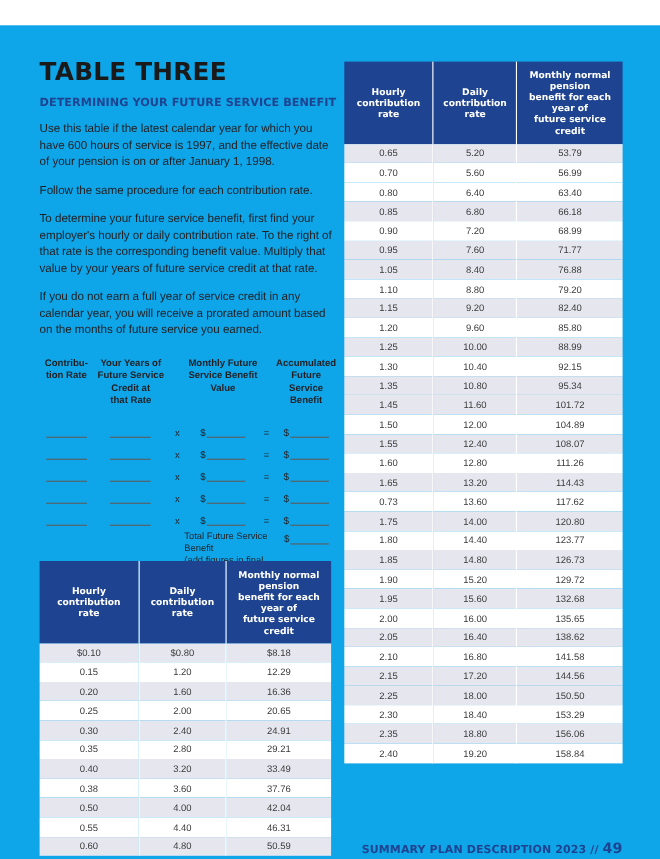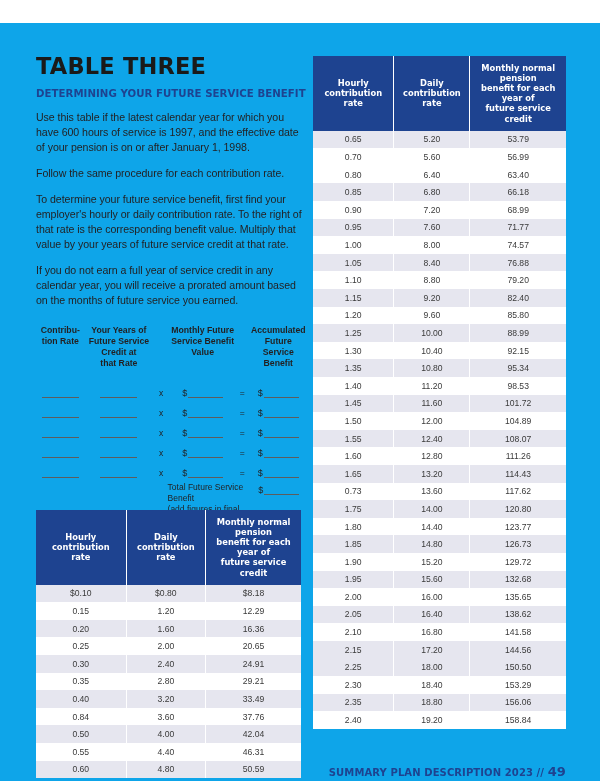--- a/index.html
+++ b/index.html
@@ -418,21 +418,21 @@
             <td>0.35</td>
             <td>2.80</td>
             <td>29.21</td>
           </tr>
           <tr class="alt">
             <td>0.40</td>
             <td>3.20</td>
             <td>33.49</td>
           </tr>
           <tr class="plain">
-            <td>0.84</td>
+            <td>0.38</td>
             <td>3.60</td>
             <td>37.76</td>
           </tr>
           <tr class="alt">
             <td>0.50</td>
             <td>4.00</td>
             <td>42.04</td>
           </tr>
           <tr class="plain">
             <td>0.55</td>
@@ -498,25 +498,20 @@
           <tr class="plain">
             <td>0.90</td>
             <td>7.20</td>
             <td>68.99</td>
           </tr>
           <tr class="alt">
             <td>0.95</td>
             <td>7.60</td>
             <td>71.77</td>
           </tr>
-          <tr class="plain">
-            <td>1.00</td>
-            <td>8.00</td>
-            <td>74.57</td>
-          </tr>
           <tr class="alt">
             <td>1.05</td>
             <td>8.40</td>
             <td>76.88</td>
           </tr>
           <tr class="plain">
             <td>1.10</td>
             <td>8.80</td>
             <td>79.20</td>
           </tr>
@@ -537,25 +532,20 @@
           </tr>
           <tr class="plain">
             <td>1.30</td>
             <td>10.40</td>
             <td>92.15</td>
           </tr>
           <tr class="alt">
             <td>1.35</td>
             <td>10.80</td>
             <td>95.34</td>
-          </tr>
-          <tr class="plain">
-            <td>1.40</td>
-            <td>11.20</td>
-            <td>98.53</td>
           </tr>
           <tr class="alt">
             <td>1.45</td>
             <td>11.60</td>
             <td>101.72</td>
           </tr>
           <tr class="plain">
             <td>1.50</td>
             <td>12.00</td>
             <td>104.89</td>

